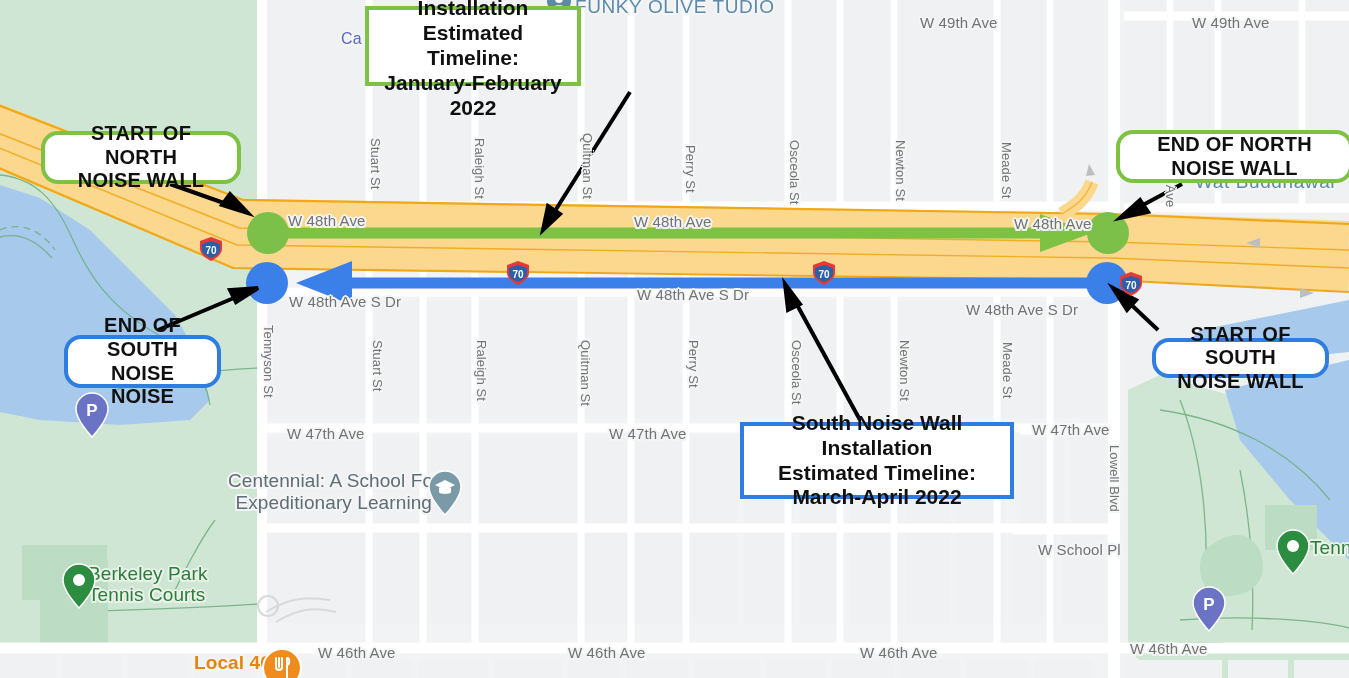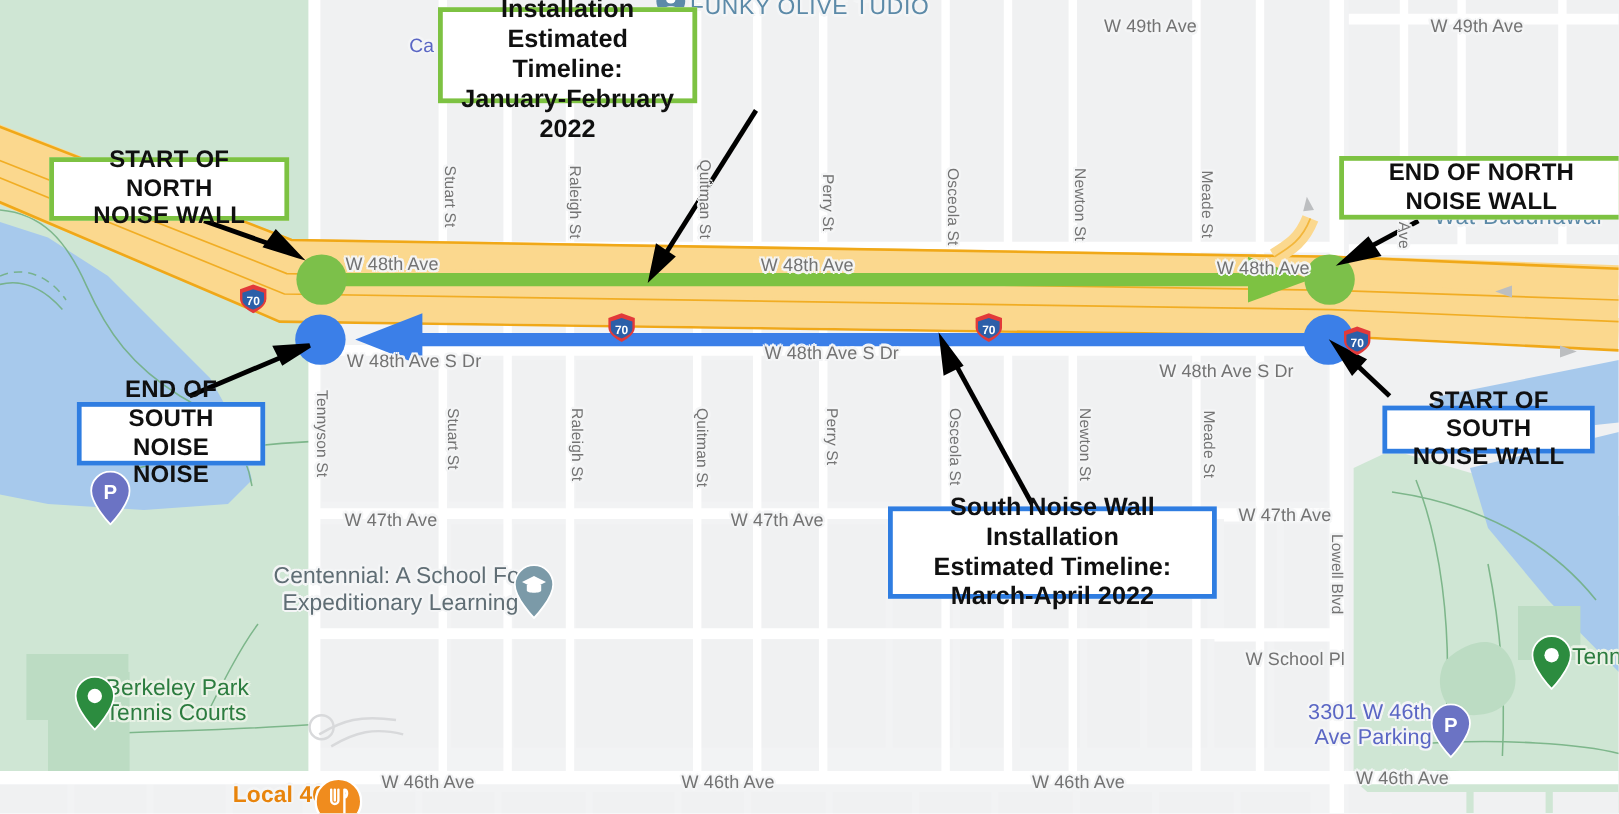--- a/index.html
+++ b/index.html
@@ -53,21 +53,21 @@
   .callout{
     position:absolute;background:#FFFFFF;
     font-weight:bold;color:#101010;text-align:center;
     line-height:1.18;white-space:pre-line;
     display:flex;align-items:center;justify-content:center;
     box-sizing:border-box;
   }
   .callout.green{border:4px solid #7DC242;}
   .callout.blue{border:4px solid #2F7DE1;}
   .callout.timeline{font-size:21px;padding:7px 10px;}
-  .callout.tag{font-size:20px;padding:6px 10px;letter-spacing:.2px;}
+  .callout.tag{font-size:20px;padding:6px 10px;letter-spacing:.2px;border-radius:17px;}
 </style>
 </head>
 <body>
 
 <div id="map">
 
   <svg class="layer" viewBox="0 0 1349 678" width="1349" height="678">
     <defs>
       <clipPath id="frame">
           <rect x="0" y="0" width="1349" height="678"></rect>
@@ -321,22 +321,20 @@
       <div class="lbl vert" style="left: 578px; top: 340px;">Quitman St</div>
       <div class="lbl vert" style="left: 686px; top: 340px;">Perry St</div>
       <div class="lbl vert" style="left: 789px; top: 340px;">Osceola St</div>
       <div class="lbl vert" style="left: 897px; top: 340px;">Newton St</div>
       <div class="lbl vert" style="left: 1000px; top: 342px;">Meade St</div>
       <div class="lbl vert" style="left: 1107px; top: 445px;">Lowell Blvd</div>
       <div class="lbl poi-green" style="left: 88px; top: 563px;">Berkeley Park
 Tennis Courts</div>
       <div class="lbl poi-grey" style="left: 228px; top: 470px;">Centennial: A School For
 Expeditionary Learning</div>
-      <div class="lbl poi-blue" style="left: 1090px; top: 583px;">3301 W 46th
-Ave Parking</div>
       <div class="lbl poi-orange" style="left: 194px; top: 652px; font-weight: bold;">Local 46</div>
       <div class="lbl poi-green" style="left: 1310px; top: 537px;">Tenni</div>
       <div class="lbl poi-teal" style="left: 1195px; top: 171px;">Wat Buddhawar</div>
       <div class="lbl poi-teal" style="left: 575px; top: -4px;">FUNKY OLIVE
 TUDIO</div>
       <div class="lbl poi-blue" style="left: 341px; top: 28px; font-size: 16px;">Ca</div>
     </div>
 
   <svg class="pin" style="left:75px;top:392px" viewBox="0 0 34 46">
     <path d="M17 1C8.2 1 1 8.2 1 17c0 11.5 16 28 16 28s16-16.5 16-28C33 8.2 25.8 1 17 1z" fill="#6B73C4" stroke="#fff" stroke-width="1.5"></path>

